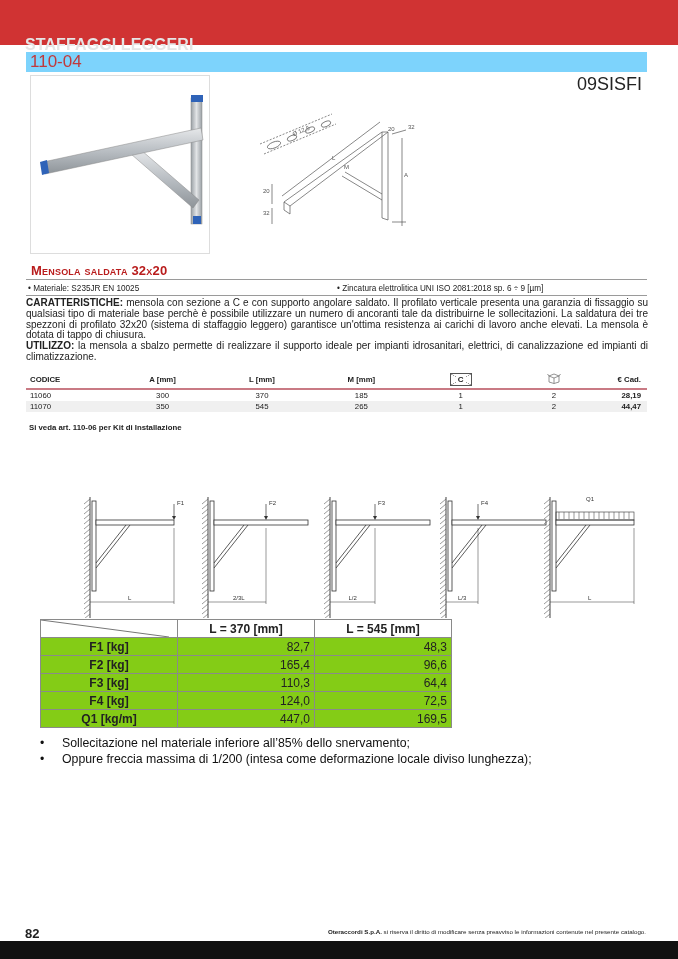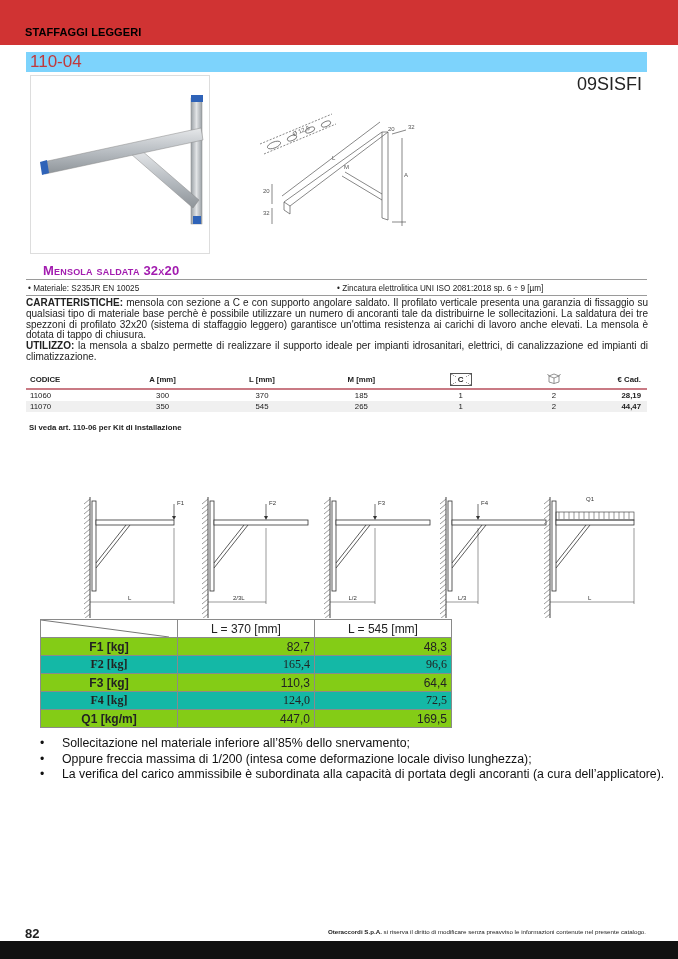--- a/index.html
+++ b/index.html
@@ -1,43 +1,43 @@
 <!DOCTYPE html>
 <html><head>
 <meta charset="utf-8">
 <style>
   html, body { margin:0; padding:0; }
   body { width:678px; height:959px; position:relative; background:#ffffff; font-family:"Liberation Sans", sans-serif; color:#222; overflow:hidden; }
   .topbar { position:absolute; left:0; top:0; width:678px; height:45px; background:#d03333; }
-  .topbar .section { position:absolute; left:25px; top:26px; color:#000000; font-size:11px; font-weight:bold; letter-spacing:0.1px; }
+  .topbar .section { position:absolute; left:25px; top:36px; color:#e5e5e5; font-size:16px; font-weight:bold; letter-spacing:0.1px; }
   .codebar { position:absolute; left:26px; top:52px; width:621px; height:20px; background:#7dd3fc; }
   .codebar .code { position:absolute; left:4px; top:0px; color:#c0393b; font-size:17px; line-height:20px; }
   .catcode { position:absolute; right:36px; top:74px; font-size:18px; color:#222; }
   .photo { position:absolute; left:30px; top:75px; width:178px; height:177px; border:1px solid #ddd; background:#fff; }
   .drawing { position:absolute; left:232px; top:100px; width:190px; height:130px; }
-  .prodtitle { position:absolute; left:31px; top:263px; font-size:13px; font-weight:bold; color:#a21caf; font-variant:small-caps; letter-spacing:0.2px;margin-left:12px; }
+  .prodtitle { position:absolute; left:31px; top:263px; font-size:13px; font-weight:bold; color:#b91c1c; font-variant:small-caps; letter-spacing:0.2px; }
   .hr { position:absolute; left:26px; width:621px; height:1px; background:#9a9a9a; }
   .spec { position:absolute; top:284px; font-size:8.2px; color:#222; }
   .desc { position:absolute; left:26px; top:298px; width:622px; font-size:10px; line-height:10.8px; color:#222; text-align:justify; }
   .desc b { font-weight:bold; }
   .ptable { position:absolute; left:26px; top:370px; width:621px; border-collapse:collapse; font-size:7.8px; }
   .ptable th { font-weight:bold; height:18px; padding:0; text-align:center; border-bottom:2px solid #c97a84; }
   .ptable td { height:11px; padding:0; text-align:center; }
   .ptable tr.alt td { background:#f0f0f0; }
   .ptable .l { text-align:left; padding-left:4px; }
   .ptable .r { text-align:right; padding-right:6px; font-weight:bold; }
   .note { position:absolute; left:29px; top:423px; font-size:7.8px; font-weight:bold; }
   .diagrams { position:absolute; left:80px; top:493px; width:560px; height:125px; }
   .ltable { position:absolute; left:40px; top:619px; border-collapse:collapse; font-size:12px; }
   .ltable td, .ltable th { border:1px solid #8a8a8a; height:17px; padding:0 4px; }
-  .ltable th { font-weight:normal; text-align:center; background:#fff; }
+  .ltable th { font-weight:bold; text-align:center; background:#fff; }
   .ltable td.lab { text-align:center; font-weight:bold; width:128px; }
   .ltable td.v { text-align:right; width:128px; }
   .ltable tr.g td { background:#84cc16; }
-  .ltable tr.w td { background:#14b8a6;font-family:Liberation Serif, serif; }
+  .ltable tr.w td { background:#84cc16; }
   .ltable .corner { width:128px; position:relative; }
   .cond { position:absolute; left:40px; top:736px; font-size:12.3px; line-height:15.5px; color:#111; }
   .cond ul { margin:0; padding:0 0 0 0; list-style:none; }
   .cond li { position:relative; padding-left:22px; }
   .cond li::before { content:"•"; position:absolute; left:0px; top:0; }
   .pagenum { position:absolute; left:25px; top:926px; font-size:13px; font-weight:bold; color:#222; }
   .footer { position:absolute; right:32px; top:928px; font-size:6.2px; color:#222; }
   .footer b { font-weight:bold; }
   .bottombar { position:absolute; left:0; top:941px; width:678px; height:18px; background:#111; }
 </style>
@@ -382,21 +382,20 @@
     <td class="v">447,0</td>
     <td class="v">169,5</td>
   </tr>
 </tbody>
   </table>
 
 <div class="cond">
   <ul>
     <li>Sollecitazione nel materiale inferiore all’85% dello snervamento;</li>
     <li>Oppure freccia massima di 1/200 (intesa come deformazione locale diviso lunghezza);</li>
-    <li>La verifica del carico ammissibile è subordinata alla capacità di portata degli ancoranti (a cura dell’applicatore).</li>
   </ul>
 </div>
 
 <div class="pagenum">82</div>
 <div class="footer">
   <b>Oteraccordi S.p.A.</b><span> si riserva il diritto di modificare senza preavviso le informazioni contenute nel presente catalogo.</span>
 </div>
 <div class="bottombar"></div>
 
 </body></html>

